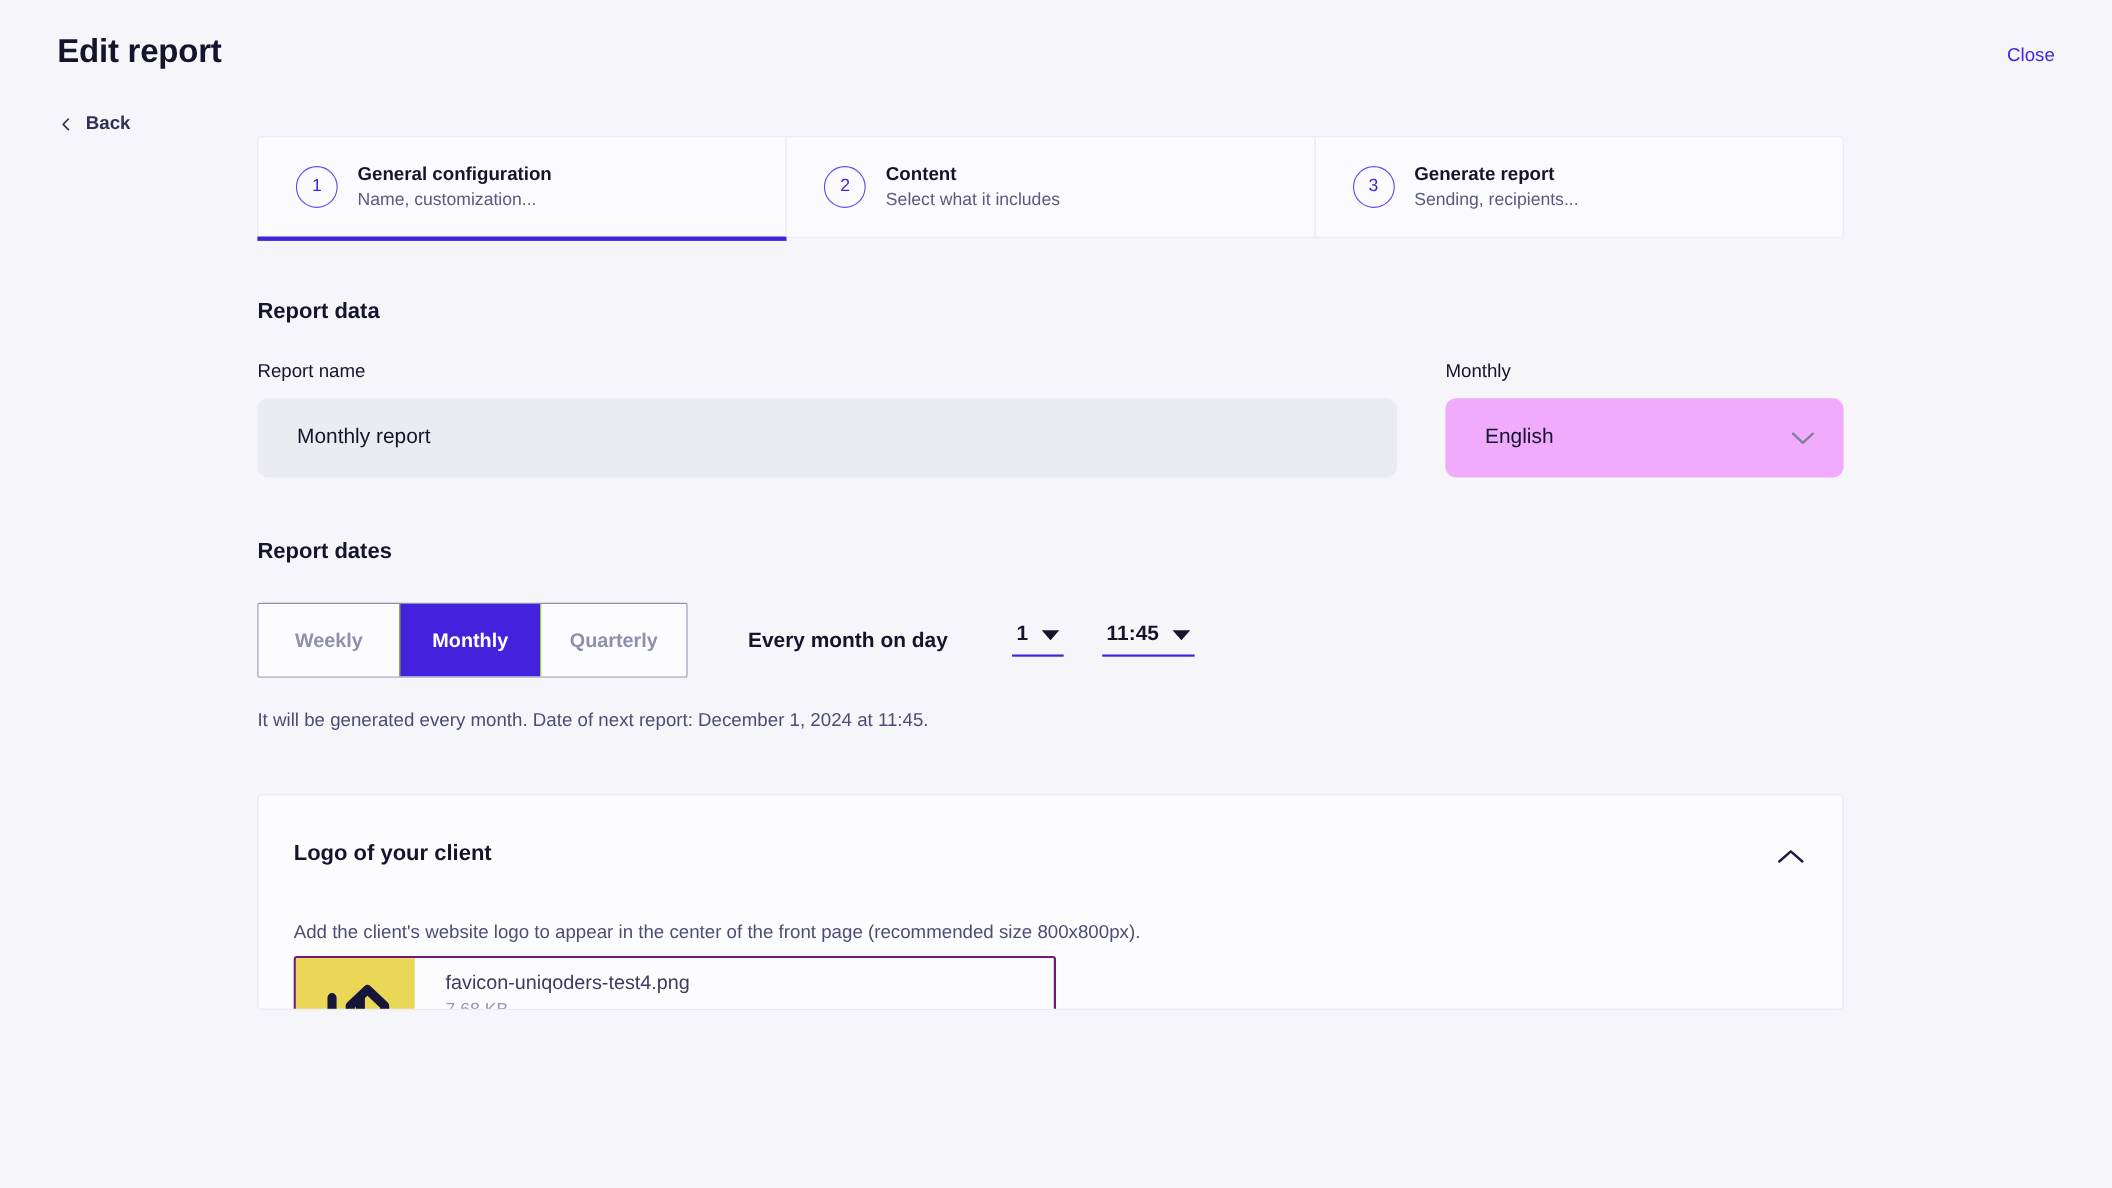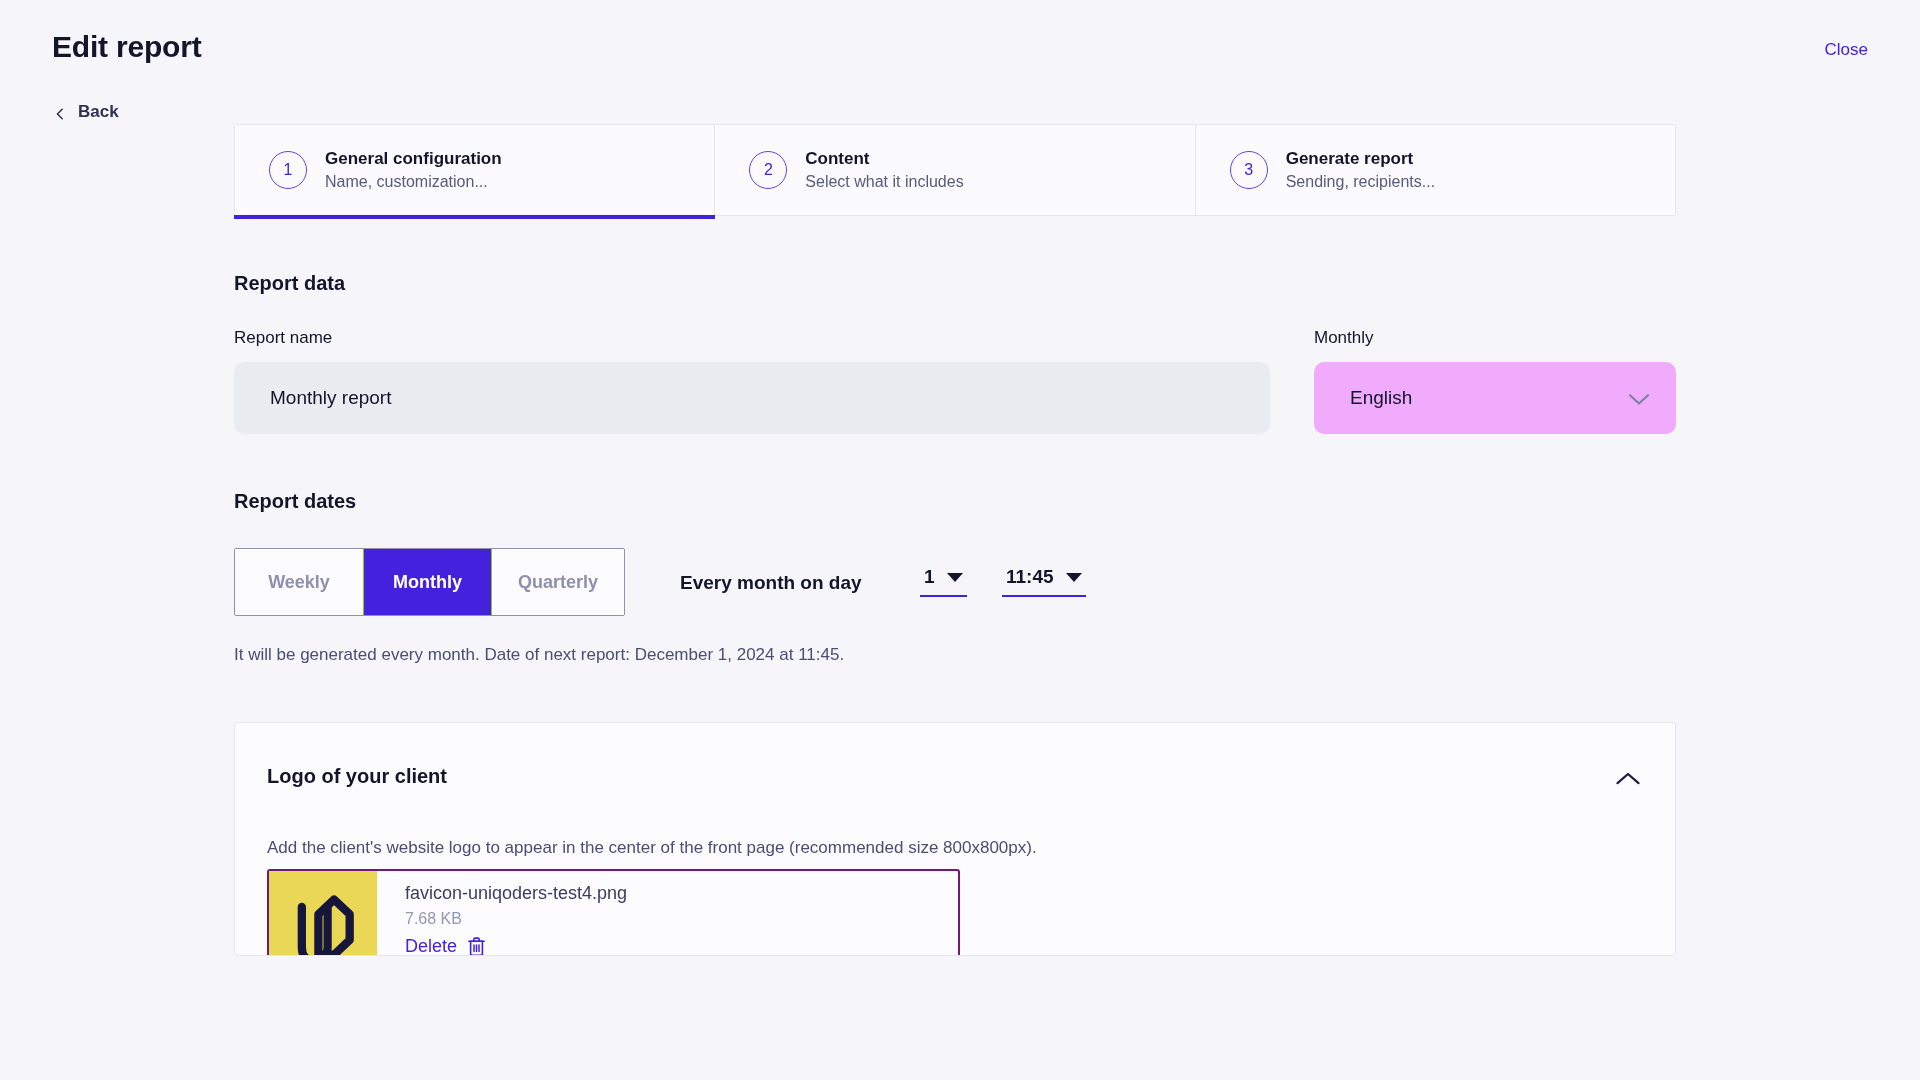--- a/index.html
+++ b/index.html
@@ -247,21 +247,21 @@
     font-size: 17px;
     color: #4a4d74;
   }
 
   
   .logo-card {
     position: absolute;
     left: 234px;
     top: 722px;
     width: 1442px;
-    height: 234px;
+    height: 196px;
     background: #fcfcff;
     border: 1px solid #e6e6f0;
     border-radius: 4px;
     overflow: hidden;
   }
   .logo-card-header {
     position: absolute;
     left: 32px;
     top: 42px;
     font-size: 20px;

